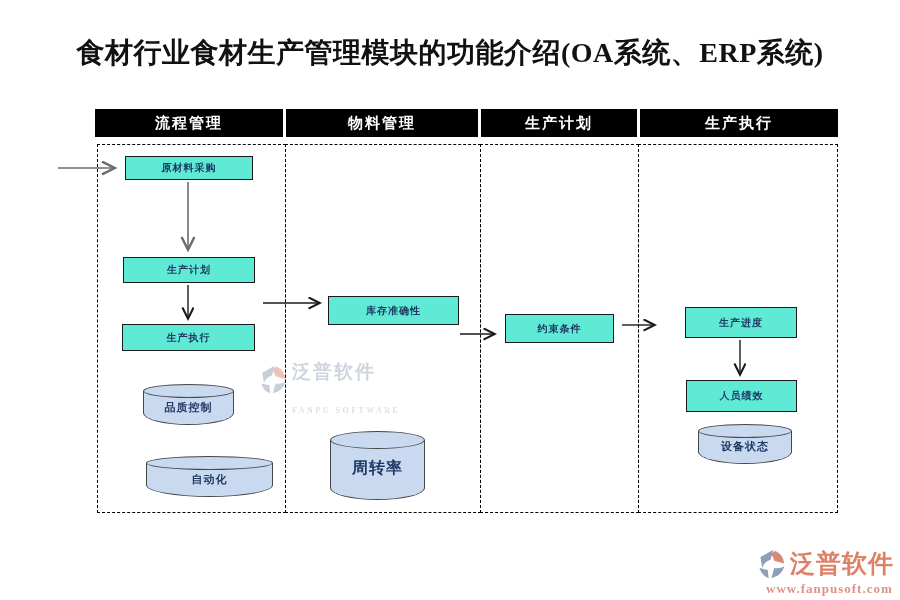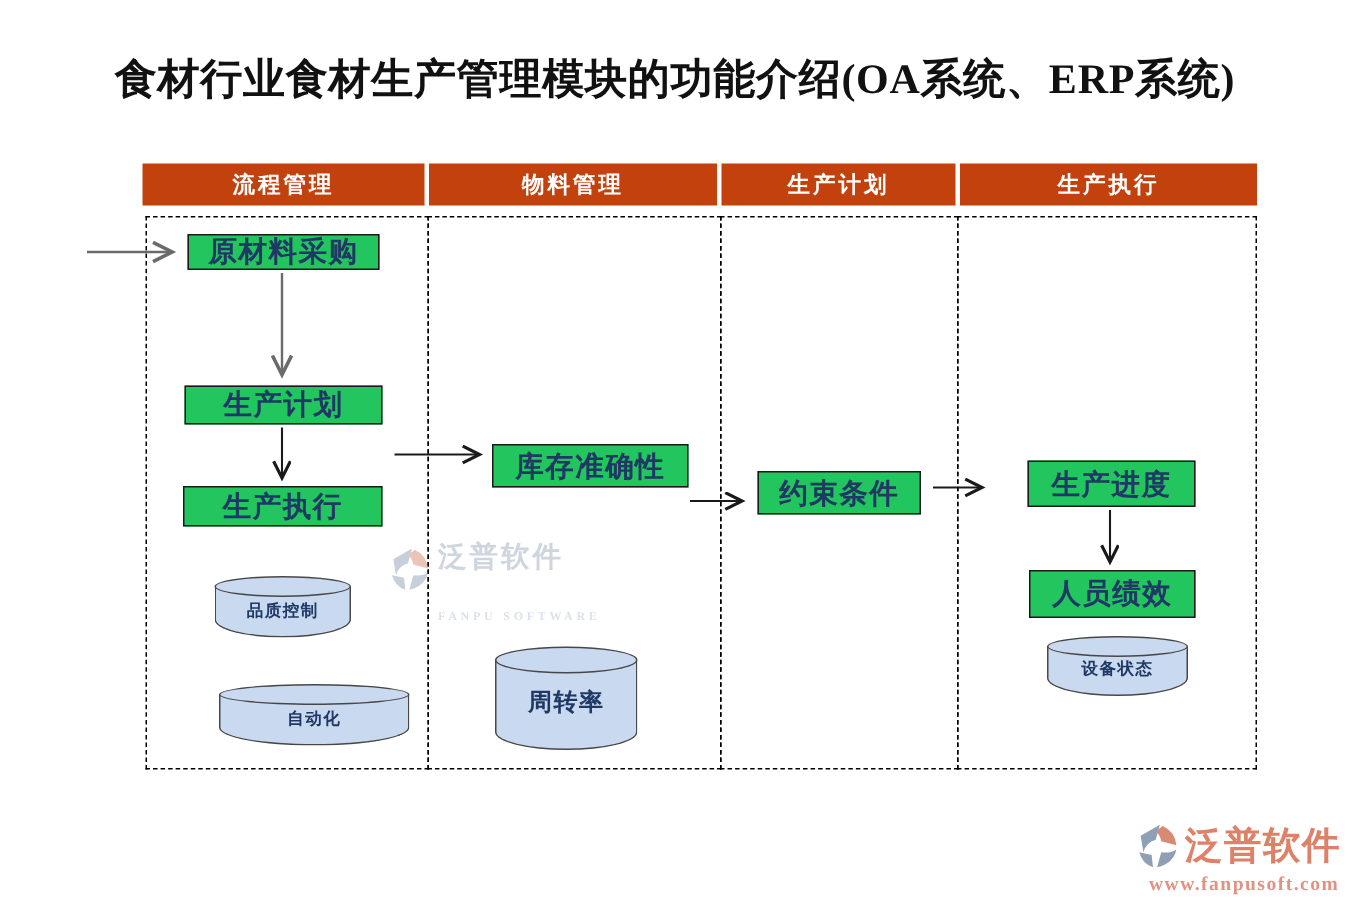--- a/index.html
+++ b/index.html
@@ -6,32 +6,32 @@
   .canvas{
     position:relative;width:900px;height:600px;background:#ffffff;overflow:hidden;
     font-family:Liberation Serif, serif;
   }
   .title{
     position:absolute;left:0;top:34px;width:900px;margin:0;
     text-align:center;font-size:28px;font-weight:bold;color:#111111;
     letter-spacing:0.5px;
   }
   .hdr{
-    position:absolute;top:109px;height:28px;background:#c2410c;
+    position:absolute;top:109px;height:28px;background:#000000;
     color:#ffffff;font-size:15px;font-weight:bold;letter-spacing:2px;
     display:flex;align-items:center;justify-content:center;
   }
   .col{
     position:absolute;top:144px;height:369px;border:1px dashed #000000;
     box-sizing:border-box;background:transparent;
   }
   .nbox{
-    position:absolute;background:#22c55e;border:1.6px solid #1a1a1a;
+    position:absolute;background:#5eead4;border:1.6px solid #1a1a1a;
     box-sizing:border-box;display:flex;align-items:center;justify-content:center;
-    color:#1f3864;font-weight:bold;font-size:19px;letter-spacing:1px;
+    color:#1f3864;font-weight:bold;font-size:10px;letter-spacing:1px;
     z-index:3;
   }
   .cyl{position:absolute;z-index:3;}
   .cyl-top{
     position:absolute;left:0;right:0;top:0;height:14px;background:#c9d9f0;
     border:1.5px solid #474747;border-radius:50%;box-sizing:border-box;z-index:2;
   }
   .cyl-body{
     position:absolute;left:0;right:0;top:7px;bottom:0;background:#c9d9f0;
     border:1.5px solid #474747;border-top:none;box-sizing:border-box;

